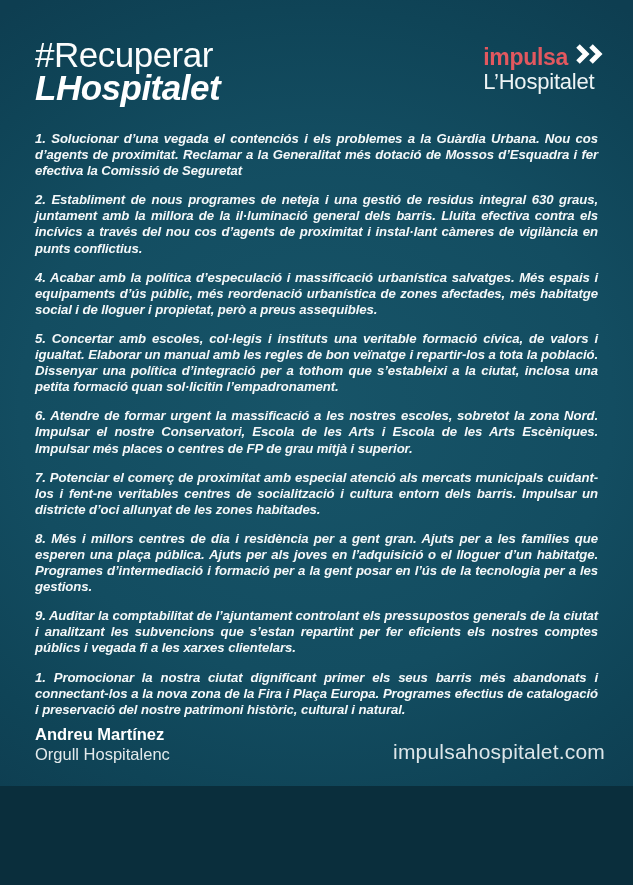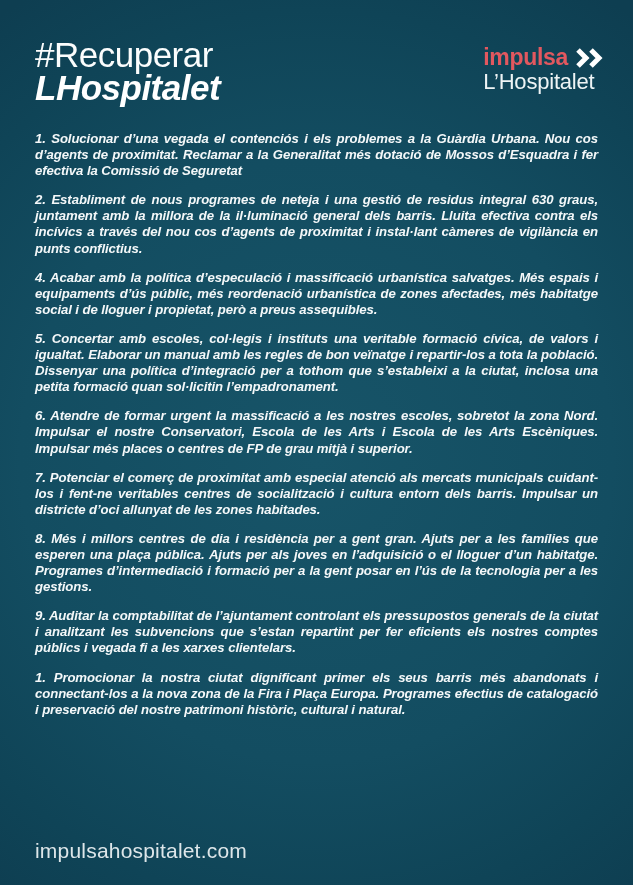--- a/index.html
+++ b/index.html
@@ -1,38 +1,38 @@
 <!DOCTYPE html>
 <html><head>
 <meta charset="utf-8">
 <style>
   html,body { margin:0; padding:0; background:#0a2e3c; }
   .page {
     position: relative;
     width: 633px;
-    height: 885px;
+    height: 786px;
     margin: 0 auto;
     overflow: hidden;
     background:
       radial-gradient(85% 62% at 50% 52%, #175468 0%, #134d61 55%, #0f4457 82%, #0e3e51 100%);
     color: #f4f8f9;
     font-family: "Liberation Sans", sans-serif;
     -webkit-font-smoothing: antialiased;
   }
   .header {
     display: flex;
     justify-content: space-between;
     align-items: flex-start;
     padding: 38px 28px 0 35px;
   }
   .title { line-height: 33px; letter-spacing: -0.5px; }
   .title .line1 { font-size: 35px; font-weight: 400; color: #fbfdfd; }
   .title .line2 { font-size: 35px; font-weight: 800; color: #ffffff; font-style: italic; }
   .logo { text-align: left; padding-top: 6px; }
-  .logo-top { display: flex; align-items: center; gap: 7px; }
+  .logo-top { display: flex; gap: 7px; }
   .logo-brand { font-size: 23px; font-weight: 800; letter-spacing: -0.3px; }
   .logo-chevrons { display: inline-block; width: 30px; height: 20px; }
   .logo-city { font-size: 22px; font-weight: 400; color: #eef4f5; letter-spacing: -0.2px; margin-top: -2px; }
   .manifesto {
     padding: 27px 35px 0 35px;
     font-style: italic;
   }
   .manifesto p {
     margin: 0 0 13px 0;
     font-size: 13.2px;
@@ -94,16 +94,20 @@
     <p><span>7.</span> <span>Potenciar el comerç de proximitat amb especial atenció als mercats municipals cuidant-los i fent-ne veritables centres de socialització i cultura entorn dels barris. Impulsar un districte d’oci allunyat de les zones habitades.</span></p>
 
     <p><span>8.</span> <span>Més i millors centres de dia i residència per a gent gran. Ajuts per a les famílies que esperen una plaça pública. Ajuts per als joves en l’adquisició o el lloguer d’un habitatge. Programes d’intermediació i formació per a la gent posar en l’ús de la tecnologia per a les gestions.</span></p>
 
     <p><span>9.</span> <span>Auditar la comptabilitat de l’ajuntament controlant els pressupostos generals de la ciutat i analitzant les subvencions que s’estan repartint per fer eficients els nostres comptes públics i vegada fi a les xarxes clientelars.</span></p>
 
     <p><span>1.</span> <span>Promocionar la nostra ciutat dignificant primer els seus barris més abandonats i connectant-los a la nova zona de la Fira i Plaça Europa. Programes efectius de catalogació i preservació del nostre patrimoni històric, cultural i natural.</span></p>
   </div>
 
   <div class="footer">
+    <div>
+      <div class="footer-author">Andreu Martínez</div>
+      <div class="footer-tagline">Orgull Hospitalenc</div>
+    </div>
     <div class="footer-site">impulsahospitalet.com</div>
   </div>
 
 </div>
 
 </body></html>

